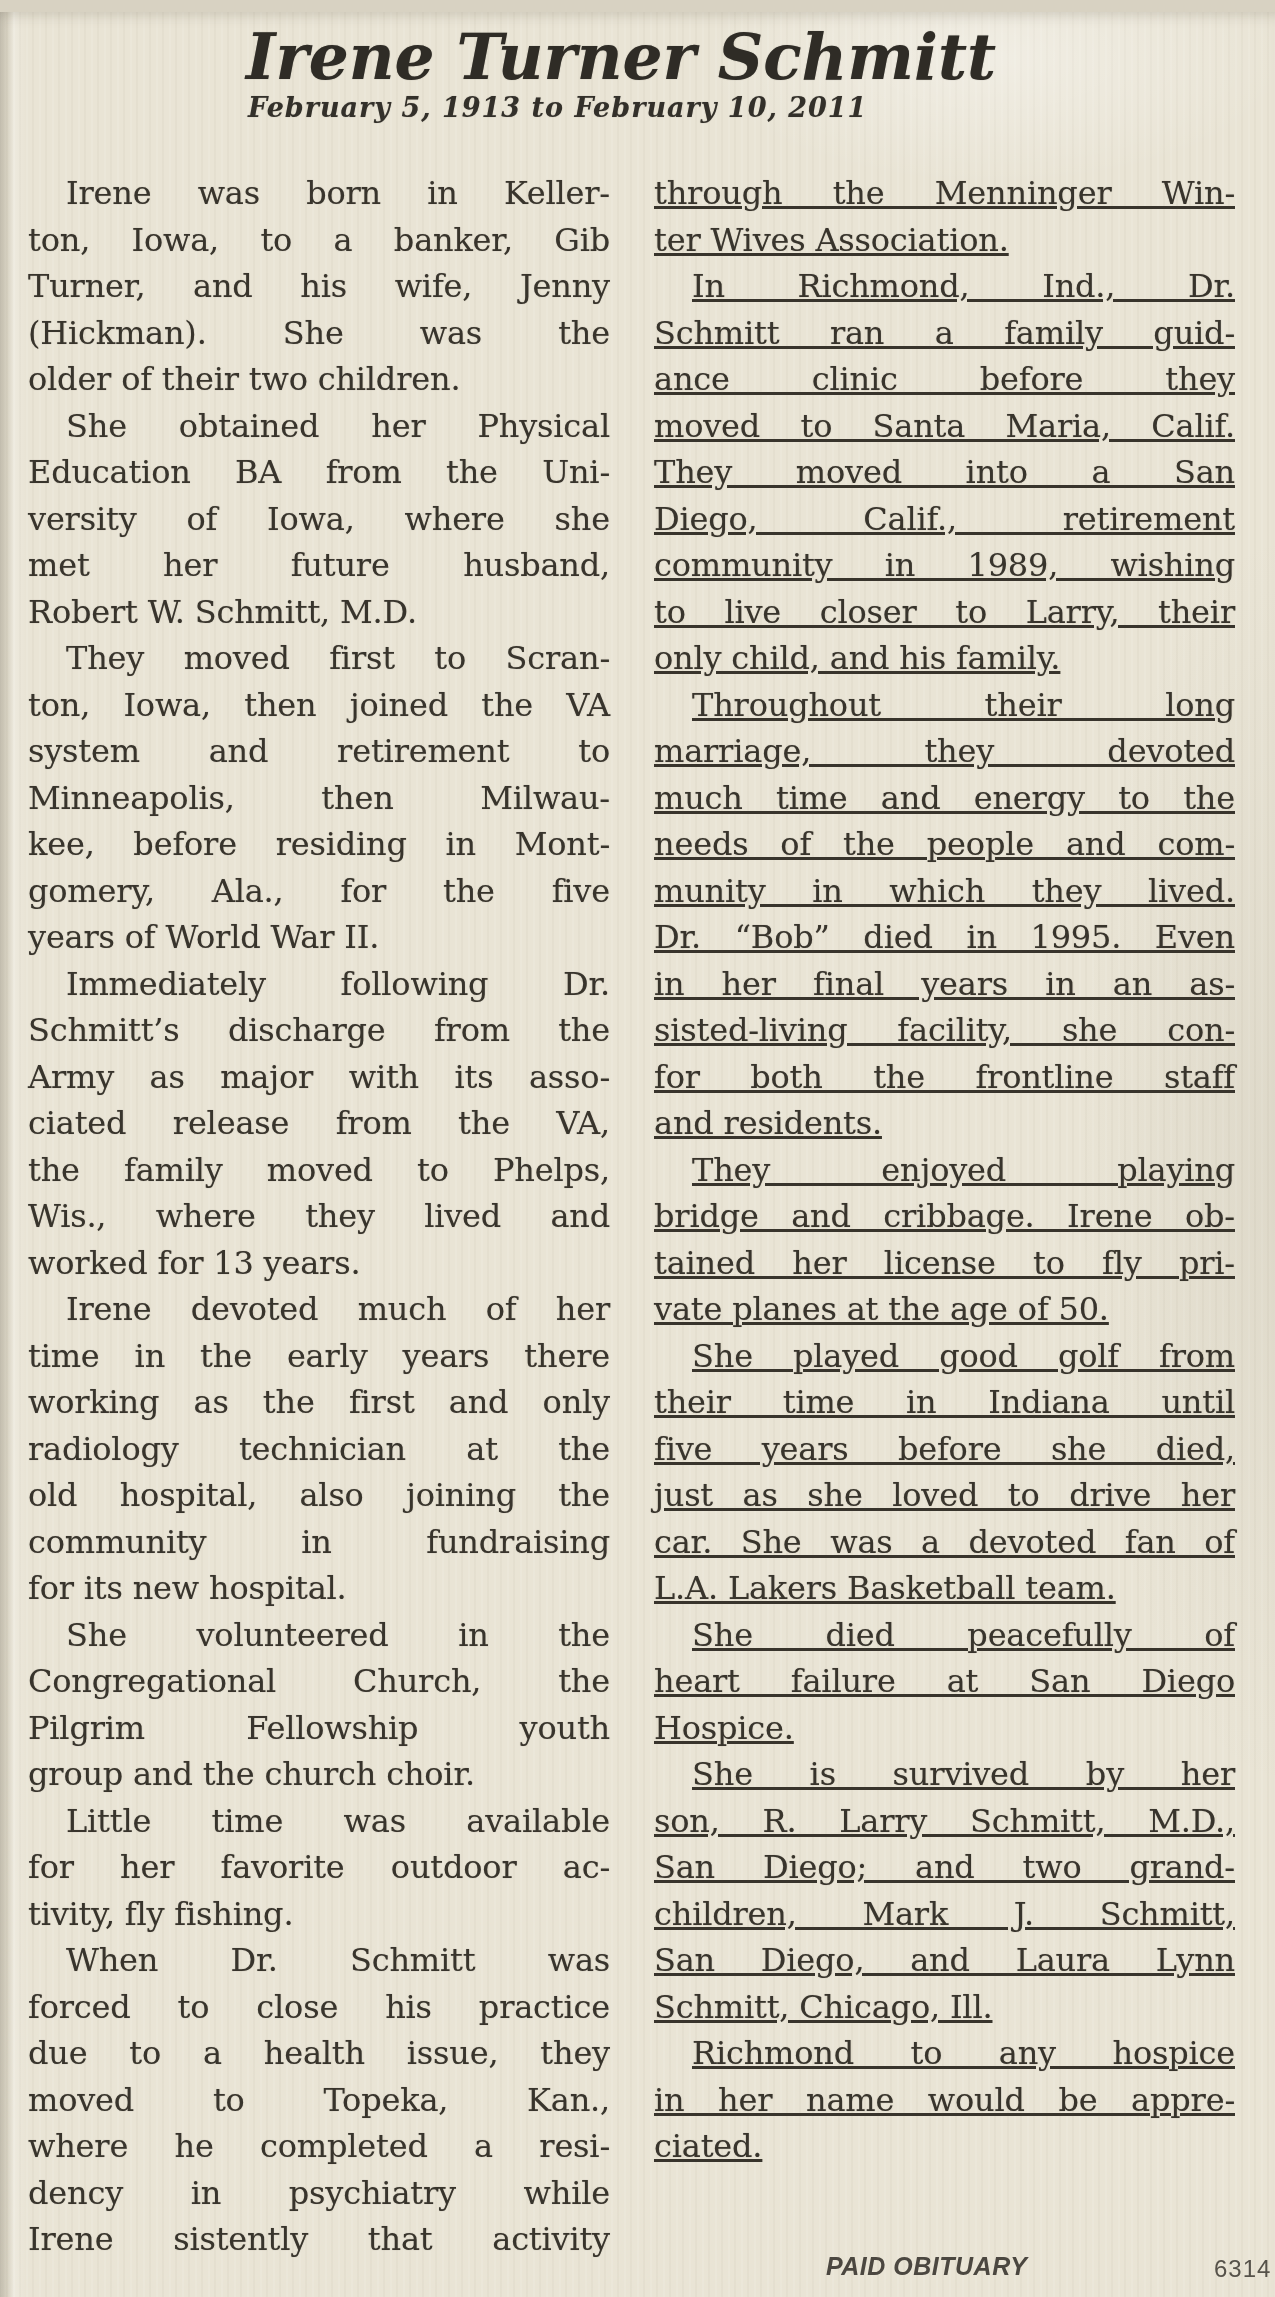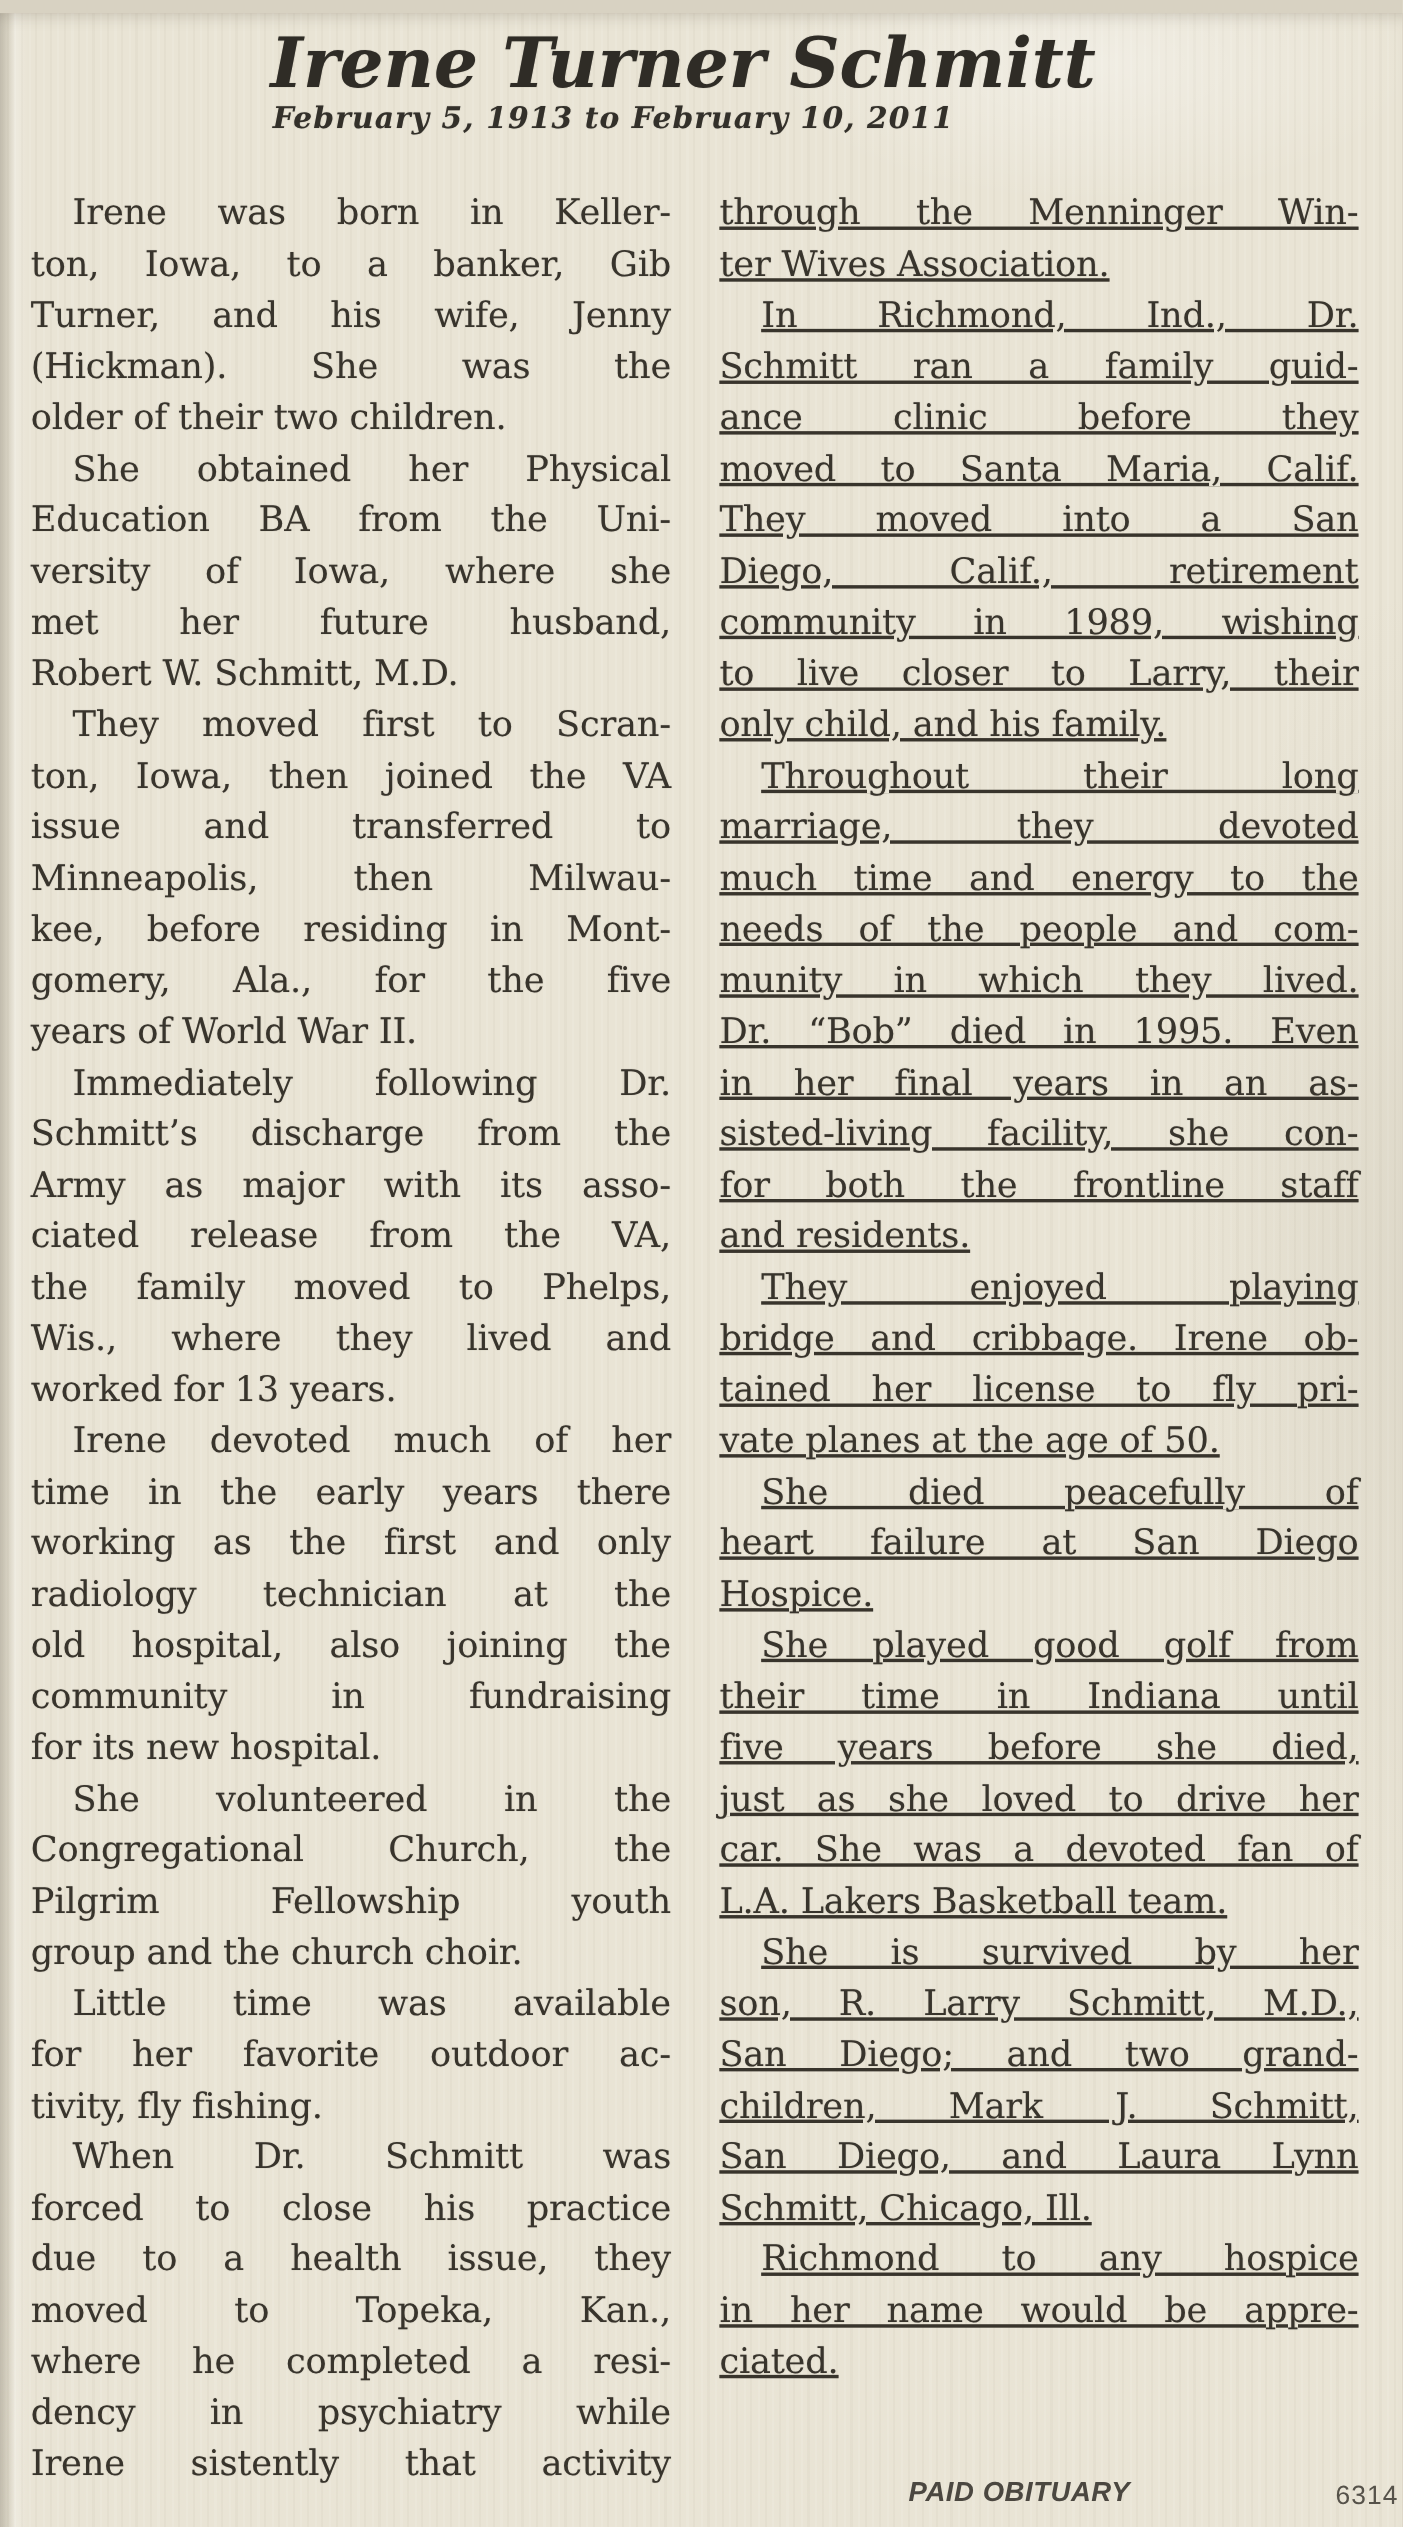--- a/index.html
+++ b/index.html
@@ -83,21 +83,21 @@
       <div class="para">
         <div class="line first">She obtained her Physical</div>
         <div class="line">Education BA from the Uni-</div>
         <div class="line">versity of Iowa, where she</div>
         <div class="line">met her future husband,</div>
         <div class="line last">Robert W. Schmitt, M.D.</div>
       </div>
       <div class="para">
         <div class="line first">They moved first to Scran-</div>
         <div class="line">ton, Iowa, then joined the VA</div>
-        <div class="line">issue and transferred to</div>
+        <div class="line">system and retirement to</div>
         <div class="line">Minneapolis, then Milwau-</div>
         <div class="line">kee, before residing in Mont-</div>
         <div class="line">gomery, Ala., for the five</div>
         <div class="line last">years of World War II.</div>
       </div>
       <div class="para">
         <div class="line first">Immediately following Dr.</div>
         <div class="line">Schmitt’s discharge from the</div>
         <div class="line">Army as major with its asso-</div>
         <div class="line">ciated release from the VA,</div>
@@ -163,33 +163,33 @@
         <div class="line">for both the frontline staff</div>
         <div class="line last">and residents.</div>
       </div>
       <div class="para">
         <div class="line first">They enjoyed playing</div>
         <div class="line">bridge and cribbage. Irene ob-</div>
         <div class="line">tained her license to fly pri-</div>
         <div class="line last">vate planes at the age of 50.</div>
       </div>
       <div class="para">
-        <div class="line first">She died peacefully of</div>
-        <div class="line">heart failure at San Diego</div>
-        <div class="line last">Hospice.</div>
-      </div>
-      <div class="para">
         <div class="line first">She played good golf from</div>
         <div class="line">their time in Indiana until</div>
         <div class="line">five years before she died,</div>
         <div class="line">just as she loved to drive her</div>
         <div class="line">car. She was a devoted fan of</div>
         <div class="line last">L.A. Lakers Basketball team.</div>
       </div>
       <div class="para">
+        <div class="line first">She died peacefully of</div>
+        <div class="line">heart failure at San Diego</div>
+        <div class="line last">Hospice.</div>
+      </div>
+      <div class="para">
         <div class="line first">She is survived by her</div>
         <div class="line">son, R. Larry Schmitt, M.D.,</div>
         <div class="line">San Diego; and two grand-</div>
         <div class="line">children, Mark J. Schmitt,</div>
         <div class="line">San Diego, and Laura Lynn</div>
         <div class="line last">Schmitt, Chicago, Ill.</div>
       </div>
       <div class="para">
         <div class="line first">Richmond to any hospice</div>
         <div class="line">in her name would be appre-</div>

